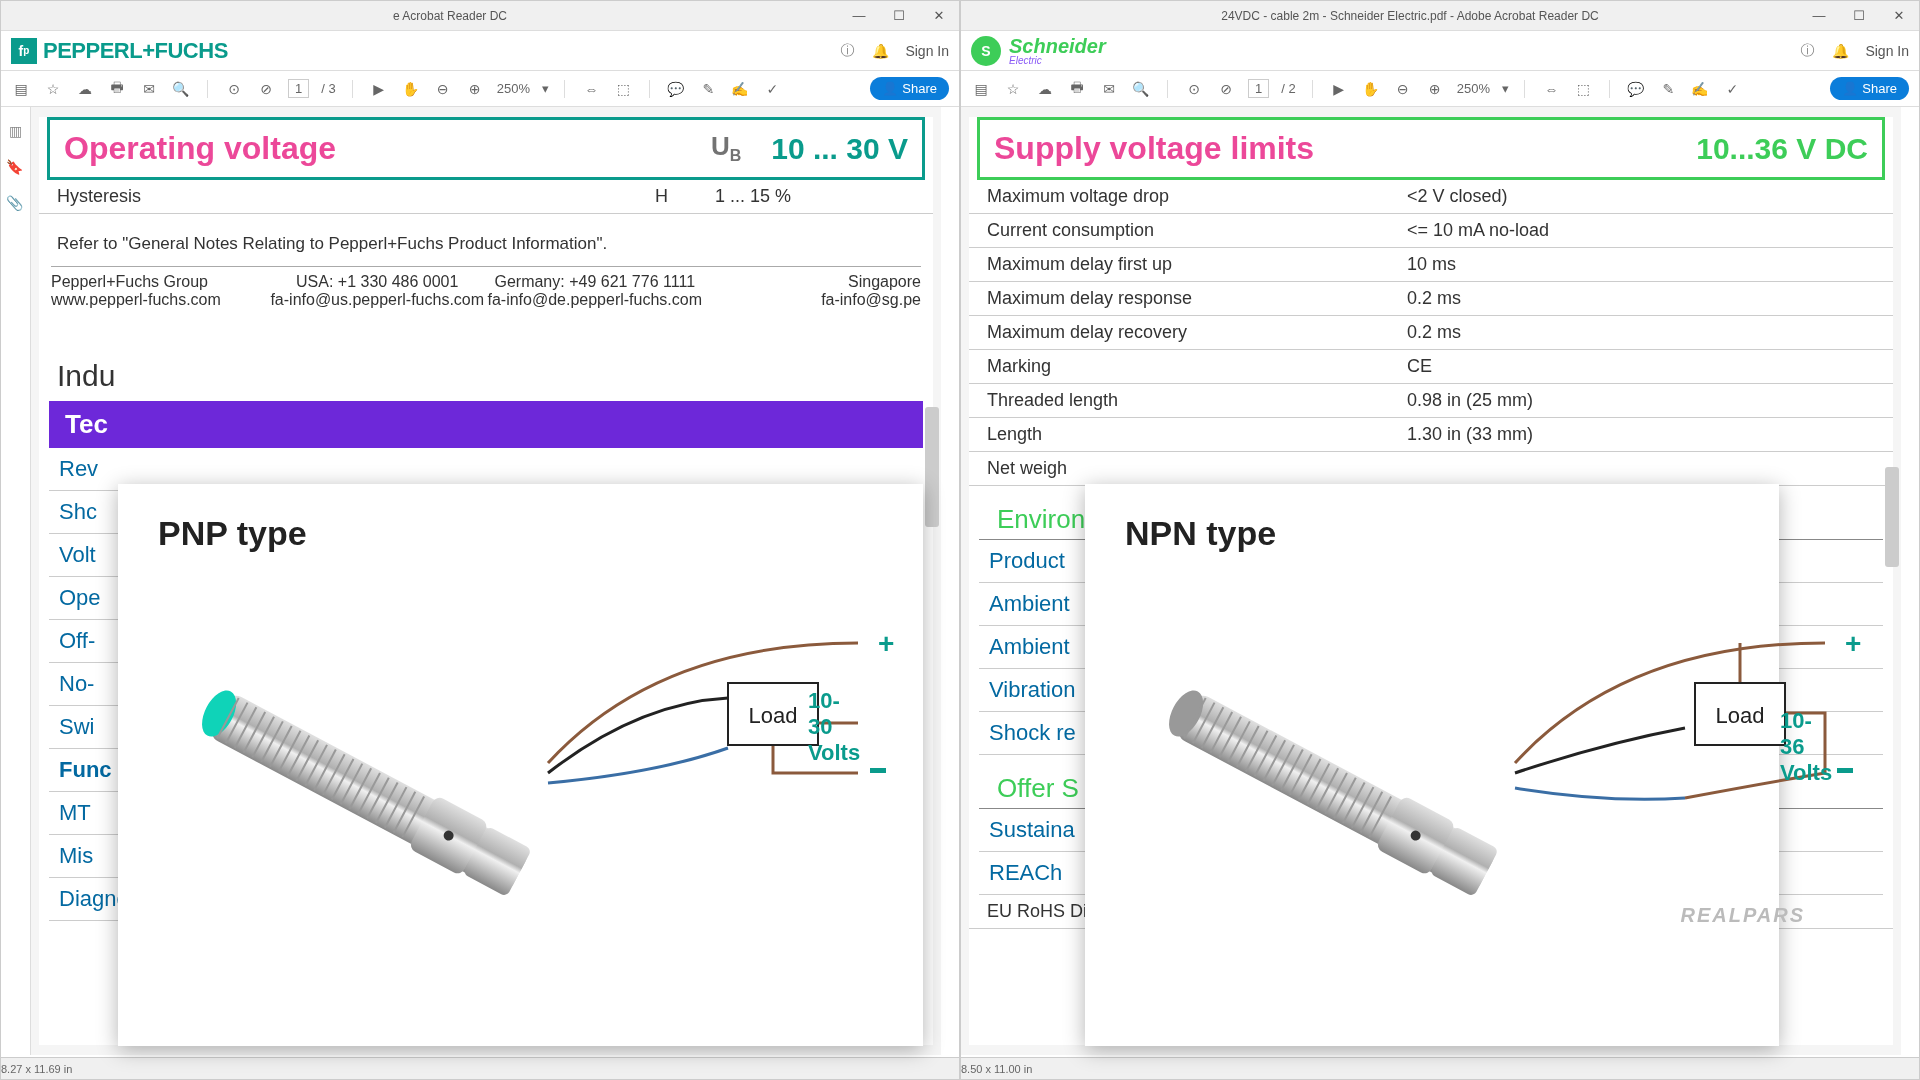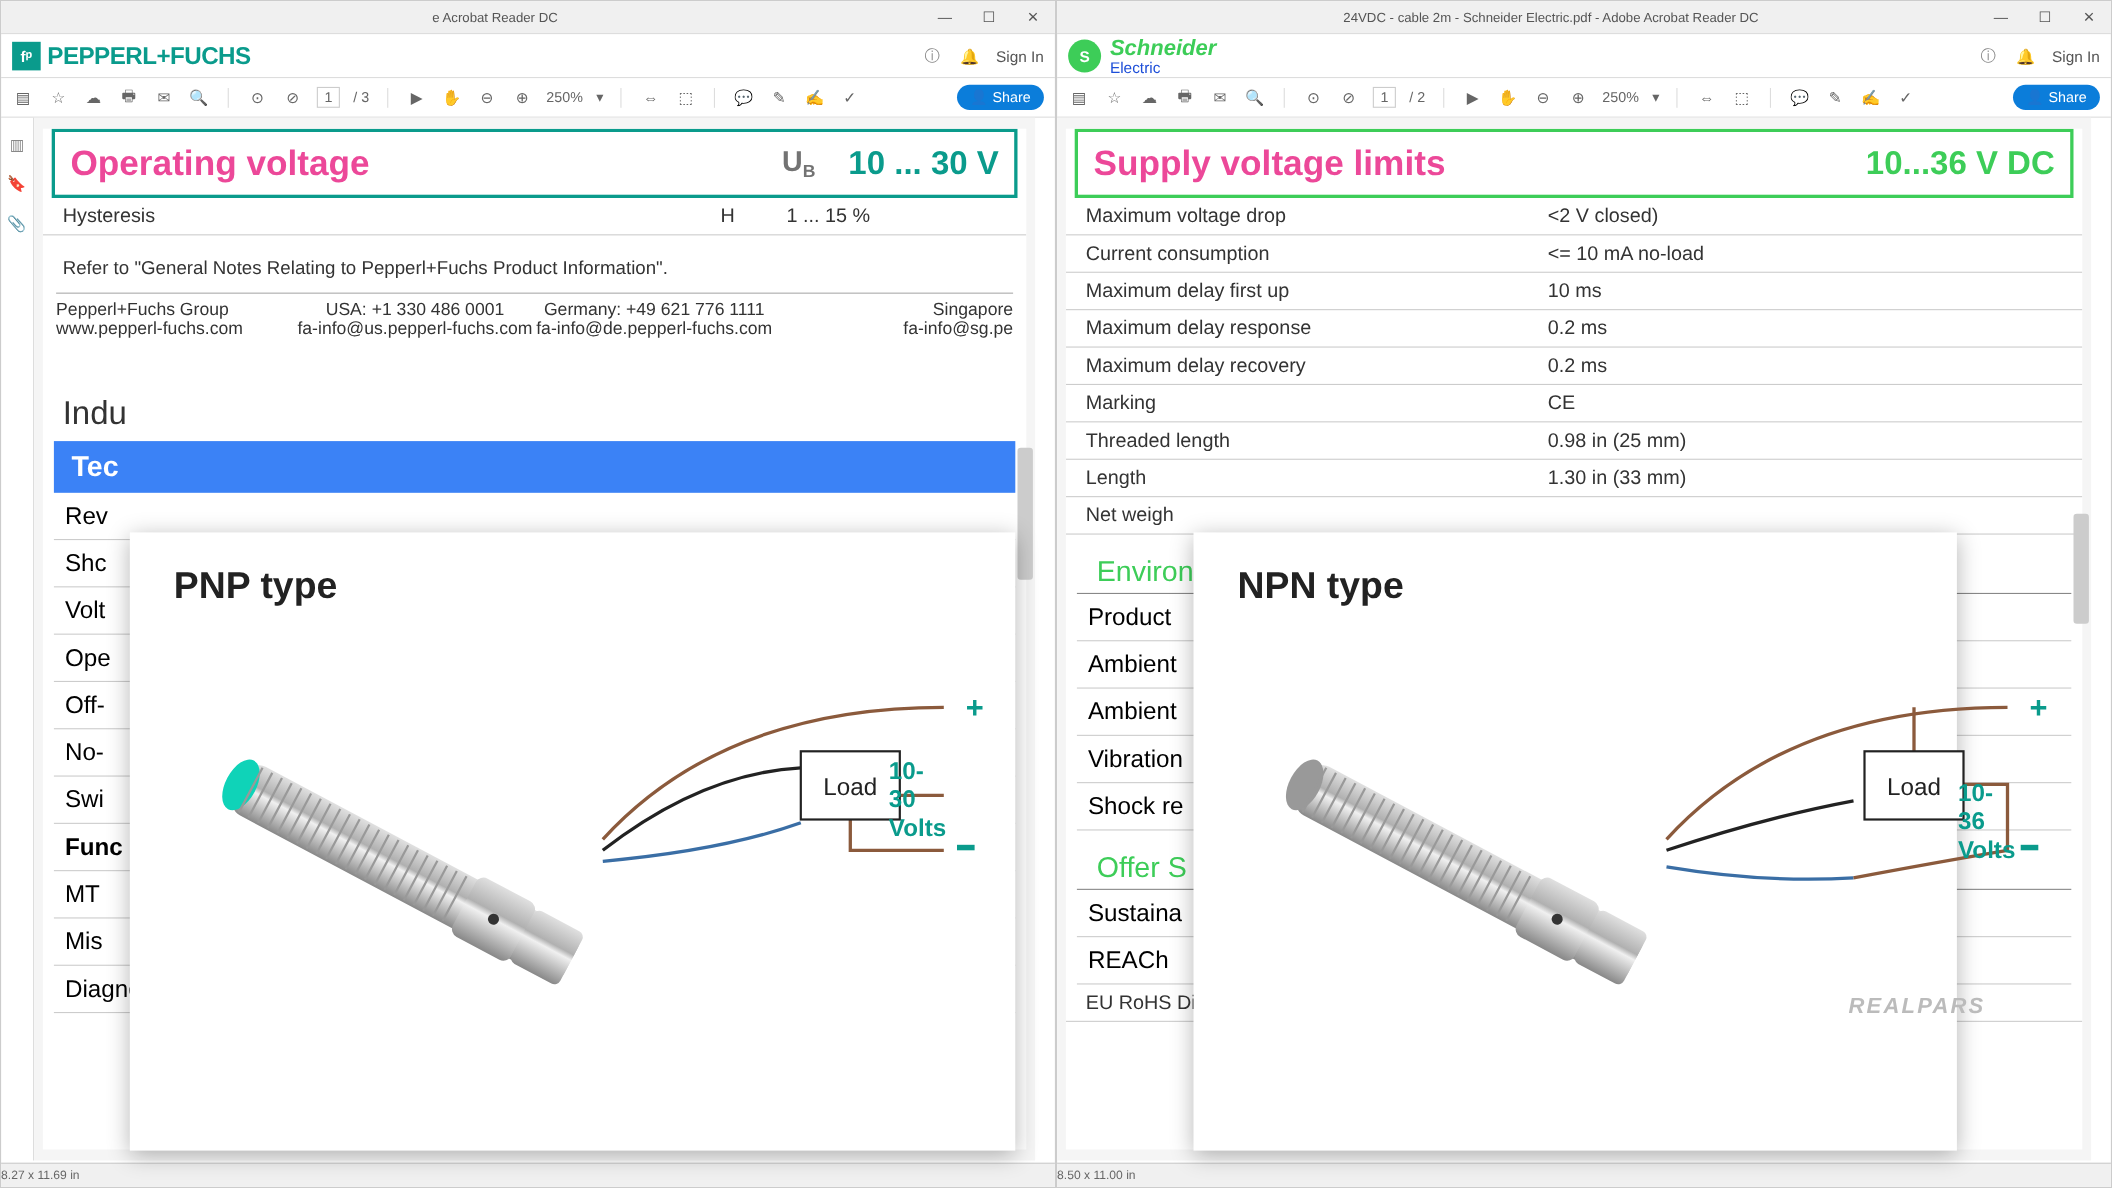--- a/index.html
+++ b/index.html
@@ -10,44 +10,44 @@
 .win-btn { width: 40px; height: 30px; display: flex; align-items: center; justify-content: center; color: #555; font-size: 13px; }
 .topbar { height: 40px; display: flex; align-items: center; padding: 0 10px; border-bottom: 1px solid #ddd; }
 .brand-left { display: flex; align-items: center; gap: 8px; }
 .pep-logo { display: flex; align-items: center; gap: 6px; }
 .pep-icon { width: 26px; height: 26px; background: #0a9b8c; display: flex; align-items: center; justify-content: center; color: #fff; font-weight: bold; font-size: 14px; }
 .pep-text { font-weight: 800; font-size: 22px; color: #0a9b8c; letter-spacing: -0.5px; }
 .schneider { display: flex; align-items: center; gap: 8px; }
 .sch-icon { width: 30px; height: 30px; border-radius: 50%; background: #3dcd58; display: flex; align-items: center; justify-content: center; color: #fff; font-weight: bold; font-size: 14px; }
 .sch-text { display: flex; flex-direction: column; line-height: 1; }
 .sch1 { color: #3dcd58; font-weight: 700; font-size: 20px; font-style: italic; }
-.sch2 { color: #1d4ed8; font-size: 14px; }
+.sch2 { color: #8b5cf6; font-size: 10px; font-style: italic; }
 .topbar-right { margin-left: auto; display: flex; align-items: center; gap: 14px; color: #888; }
 .sign-in { font-size: 14px; color: #555; }
 .toolbar { height: 36px; display: flex; align-items: center; padding: 0 10px; border-bottom: 1px solid #ddd; gap: 12px; color: #666; font-size: 13px; }
 .toolbar .sep { width: 1px; height: 18px; background: #ddd; margin: 0 4px; }
 .share-btn { margin-left: auto; background: #0b7dda; color: #fff; padding: 4px 12px; border-radius: 14px; font-size: 13px; display: flex; align-items: center; gap: 4px; }
 .sidebar-left { position: absolute; left: 0; top: 106px; width: 30px; height: calc(100% - 130px); border-right: 1px solid #ddd; display: flex; flex-direction: column; align-items: center; gap: 16px; padding-top: 14px; color: #888; }
 .content { position: absolute; left: 30px; top: 106px; right: 18px; bottom: 24px; overflow: hidden; background: #f5f5f5; padding: 10px 8px; }
 .doc { background: #fff; width: 100%; height: 100%; padding: 0; overflow: hidden; position: relative; }
 .highlight-box { border: 3px solid #0a9b8c; margin: 0 8px; padding: 10px 14px; display: flex; align-items: center; }
 .spec-label { font-size: 32px; font-weight: 600; color: #ec4899; flex: 1; }
 .spec-sym { font-size: 26px; color: #737373; font-weight: 600; margin-right: 30px; }
 .spec-val { font-size: 30px; color: #0a9b8c; font-weight: 600; }
 .spec-row { border-bottom: 1px solid #ccc; padding: 6px 18px; display: flex; align-items: center; font-size: 18px; color: #333; }
 .spec-row .lbl { flex: 1; }
 .spec-row .sym { width: 60px; color: #333; }
 .spec-row .val { min-width: 200px; }
 .footnote { font-size: 17px; color: #333; padding: 20px 18px 6px; }
 .company-line { border-top: 1px solid #aaa; margin: 6px 12px 0; padding-top: 6px; display: flex; font-size: 16px; color: #333; }
 .company-line > div { flex: 1; }
 .section-h { font-size: 30px; color: #333; padding: 50px 18px 8px; }
-.green-band { background: #3b82f6; color: #fff; font-size: 26px; font-weight: 600; padding: 8px 16px; margin: 0 10px; }
+.green-band { background: #6d28d9; color: #fff; font-size: 26px; font-weight: 600; padding: 8px 16px; margin: 0 10px; }
 .partial-rows { padding: 0 10px; }
-.partial-rows div { border-bottom: 1px solid #ccc; padding: 8px 10px; font-size: 22px; color: #000000; }
+.partial-rows div { border-bottom: 1px solid #ccc; padding: 8px 10px; font-size: 22px; color: #0369a1; }
 .sch-section { font-size: 26px; color: #3dcd58; font-weight: 400; padding: 18px 18px 4px; border-bottom: 1px solid #888; margin: 0 10px; }
 .statusbar { position: absolute; bottom: 0; left: 0; height: 22px; width: 100%; background: #f0f0f0; border-top: 1px solid #ccc; font-size: 11px; color: #666; display: flex; align-items: center; }
 .overlay-card { position: absolute; background: #fff; box-shadow: 0 4px 20px rgba(0,0,0,0.3); padding: 30px 40px; z-index: 100; }
 .card-title { font-size: 34px; font-weight: 700; color: #222; margin-bottom: 20px; }
 .diagram-wrap { position: relative; width: 700px; height: 360px; }
 .range-label { position: absolute; font-size: 22px; font-weight: 700; color: #0a9b8c; }
 .realpars { position: absolute; right: 20px; bottom: 6px; font-size: 20px; font-weight: 800; color: #bbb; letter-spacing: 2px; font-style: italic; }
 .ti { width: 20px; height: 20px; display: flex; align-items: center; justify-content: center; font-size: 14px; }
 .scroll-handle { position: absolute; right: 2px; width: 14px; background: #ccc; border-radius: 3px; }
 svg text { font-family: "Segoe UI", Arial, sans-serif; }

